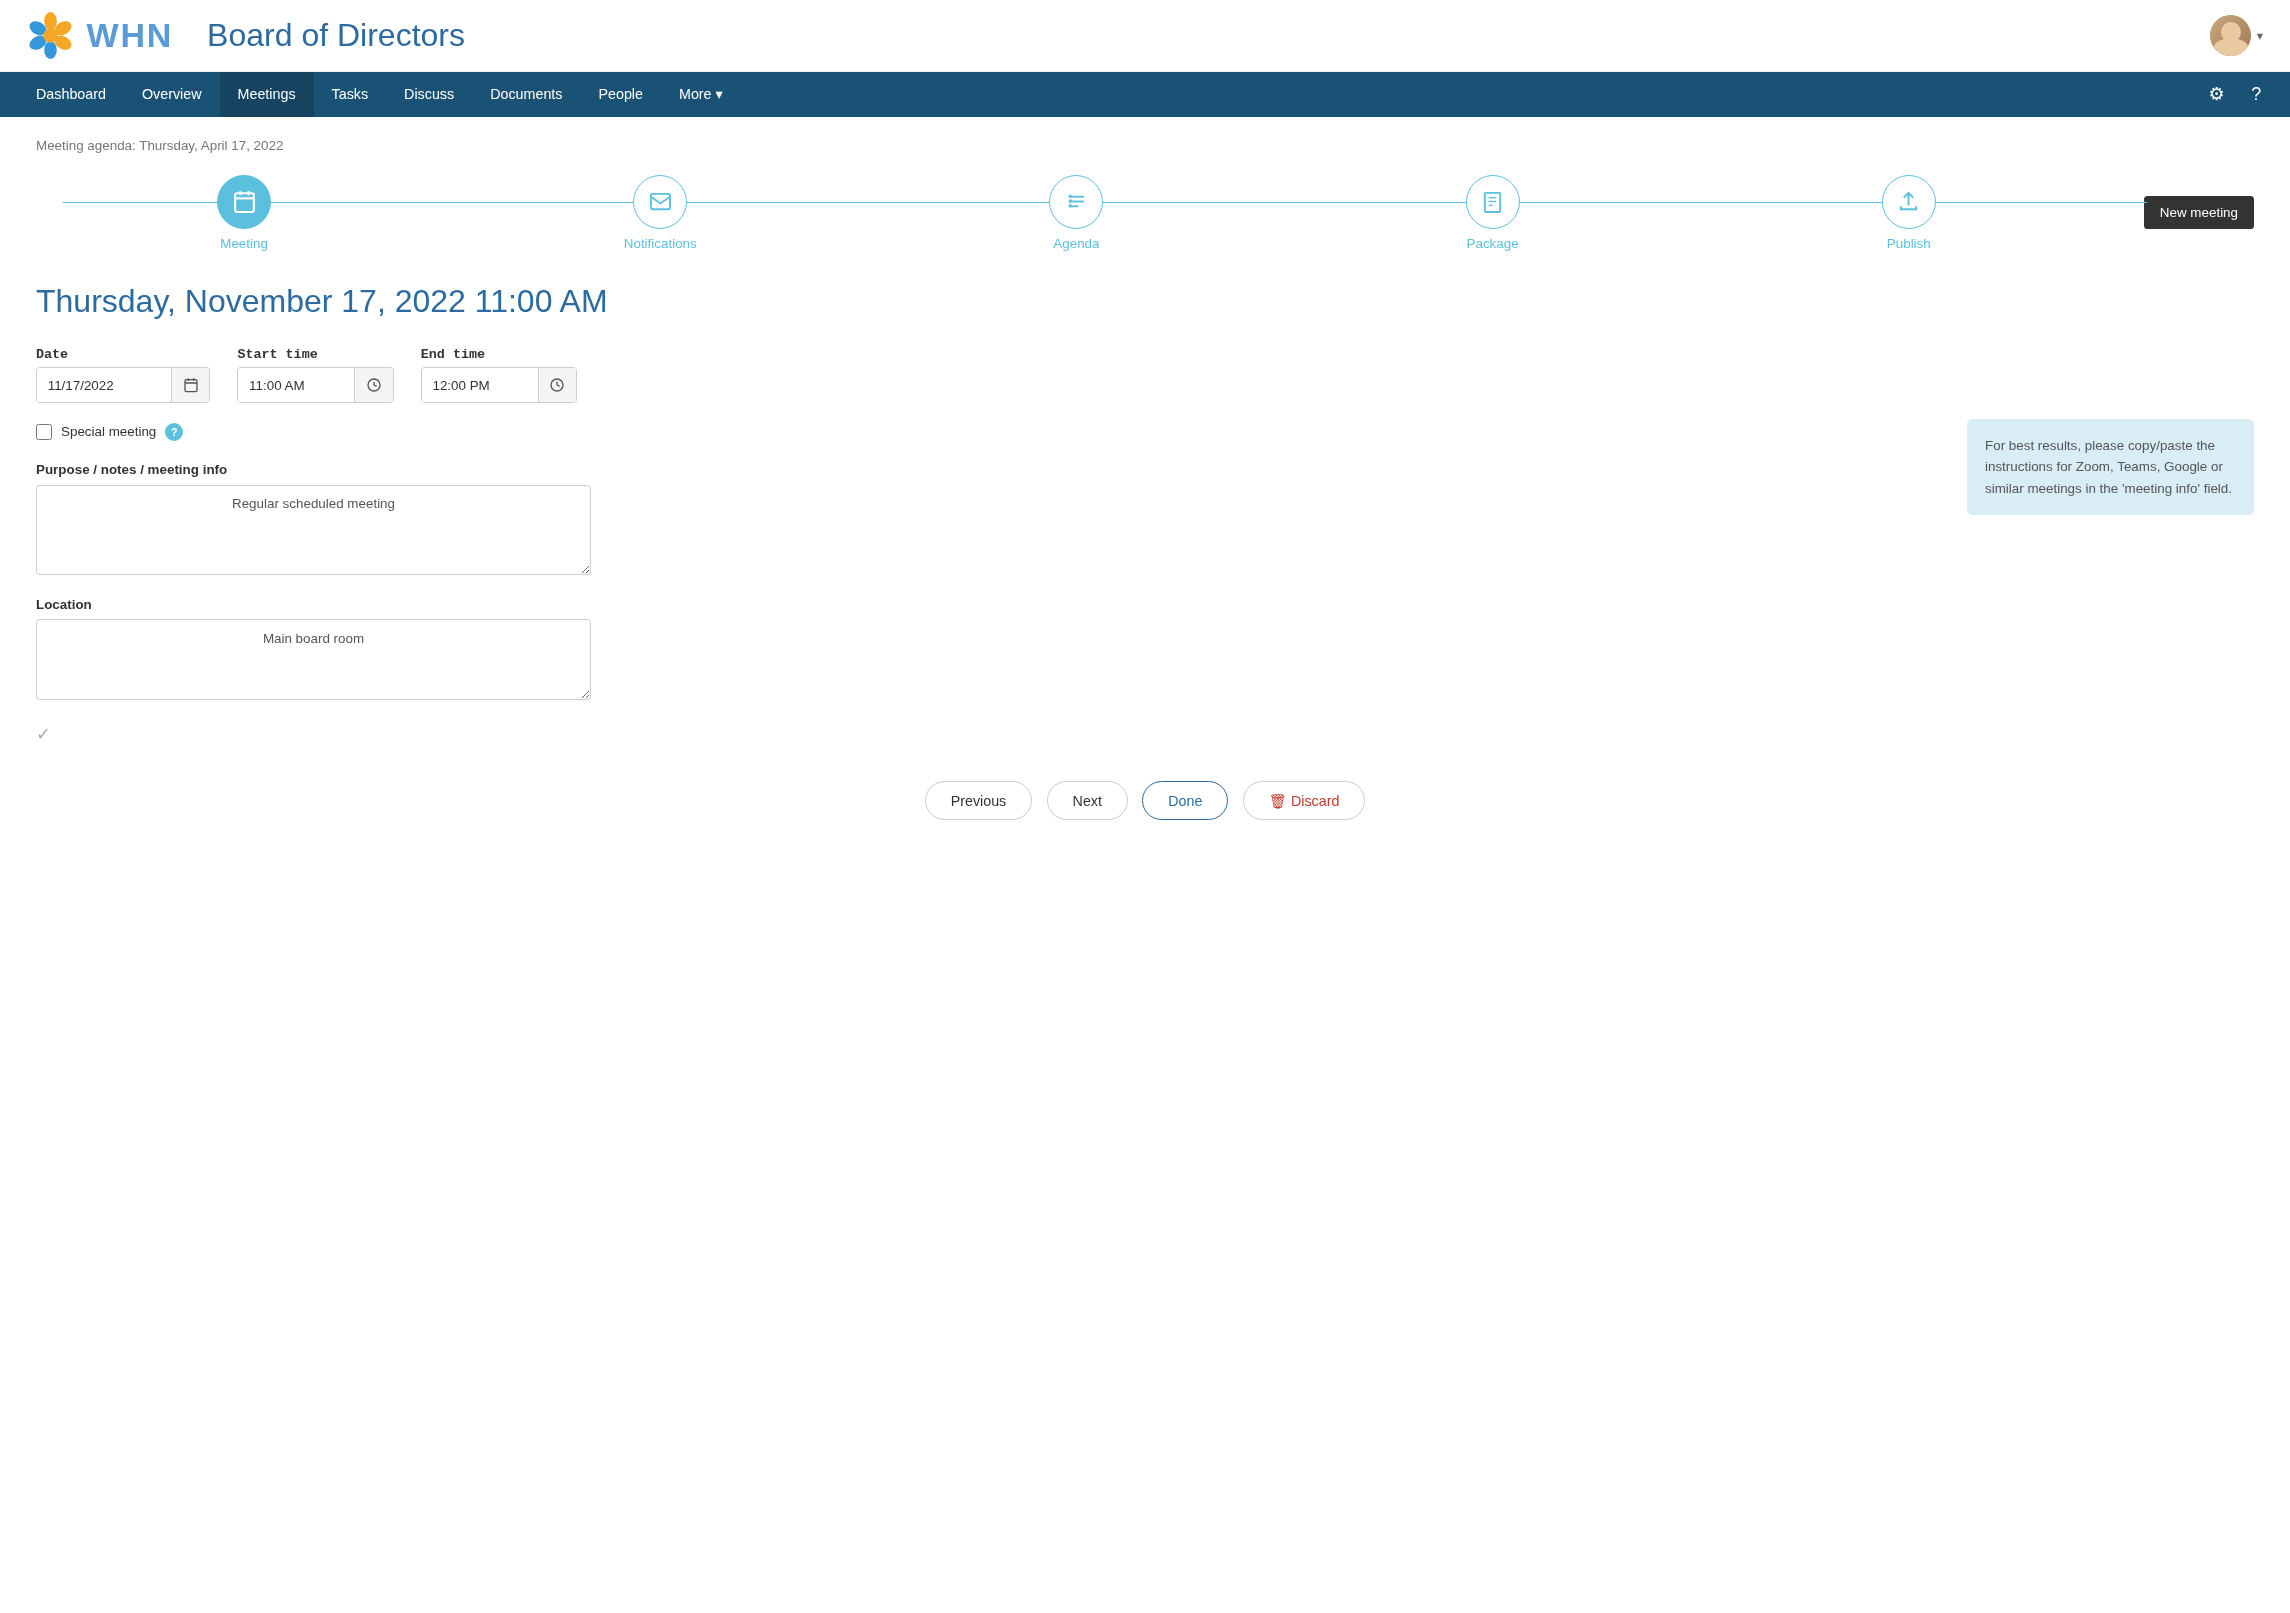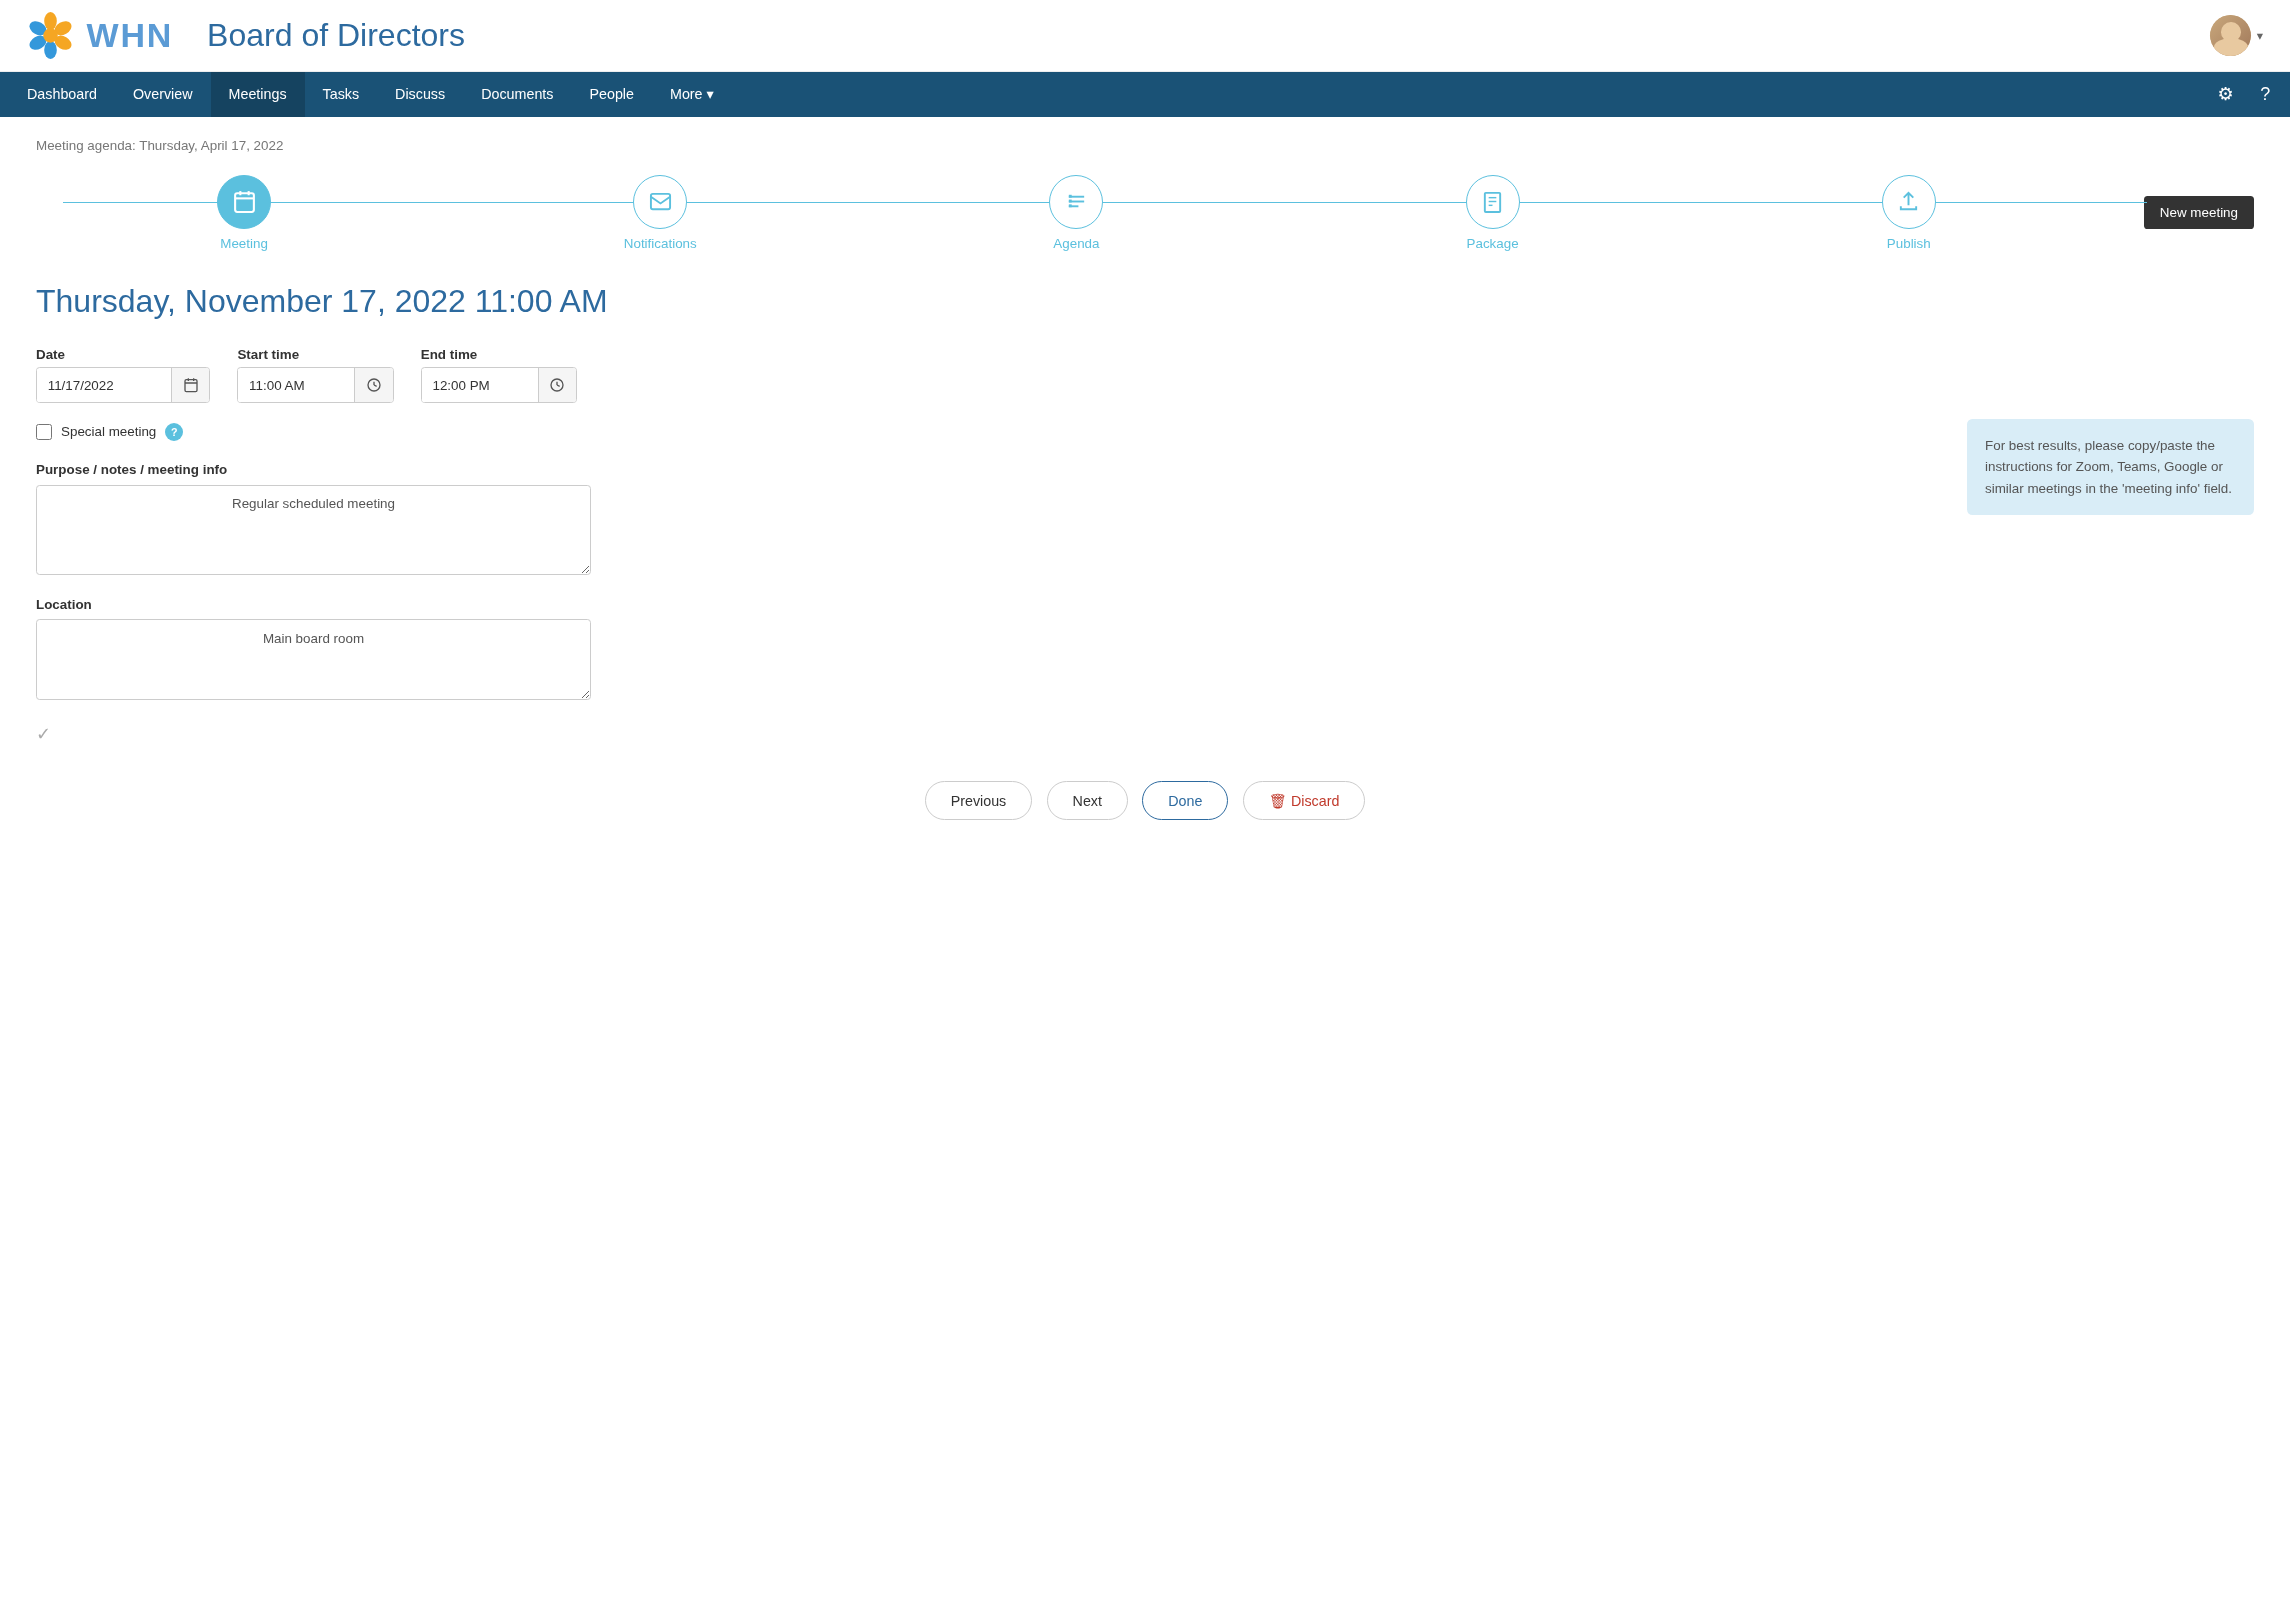--- a/index.html
+++ b/index.html
@@ -81,21 +81,21 @@
     .chevron-down {
       color: #666;
       font-size: 12.5px;
     }
 
     
     .nav {
       background: #1a5276;
       display: flex;
       align-items: center;
-      padding: 0 9px;
+      padding: 0 18px;
     }
     .nav-item {
       color: #fff;
       padding: 14.3px 18px;
       cursor: pointer;
       font-size: 14.3px;
       white-space: nowrap;
       display: flex;
       align-items: center;
       gap: 4.5px;
@@ -214,20 +214,21 @@
     }
     .field-group {
       display: flex;
       flex-direction: column;
       gap: 5.4px;
     }
     .field-label {
       font-weight: bold;
       font-size: 13.4px;
       color: #333;
+      font-family: Liberation Mono, monospace;
     }
     .field-input-wrap {
       display: flex;
       align-items: center;
       border: 0.9px solid #ccc;
       border-radius: 3.6px;
       overflow: hidden;
       background: #fff;
     }
     .field-input {

